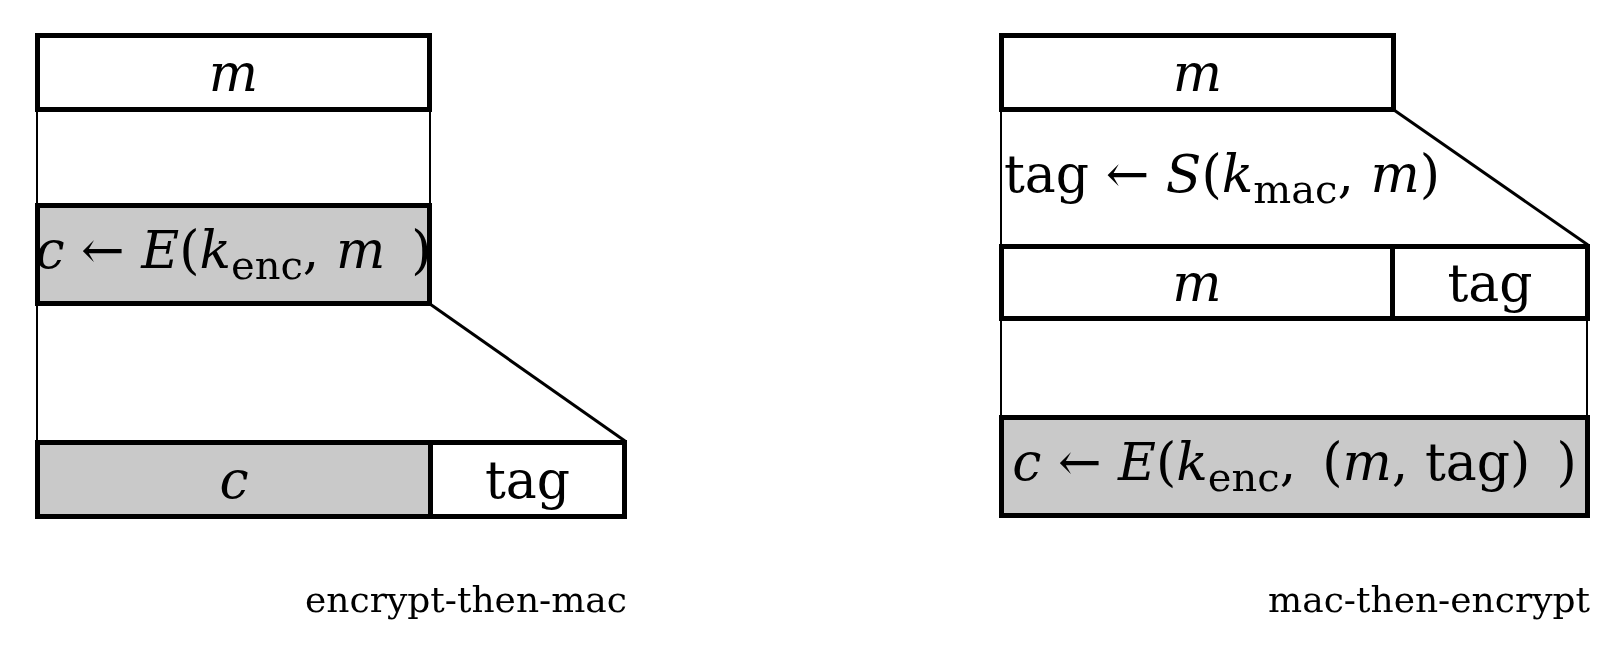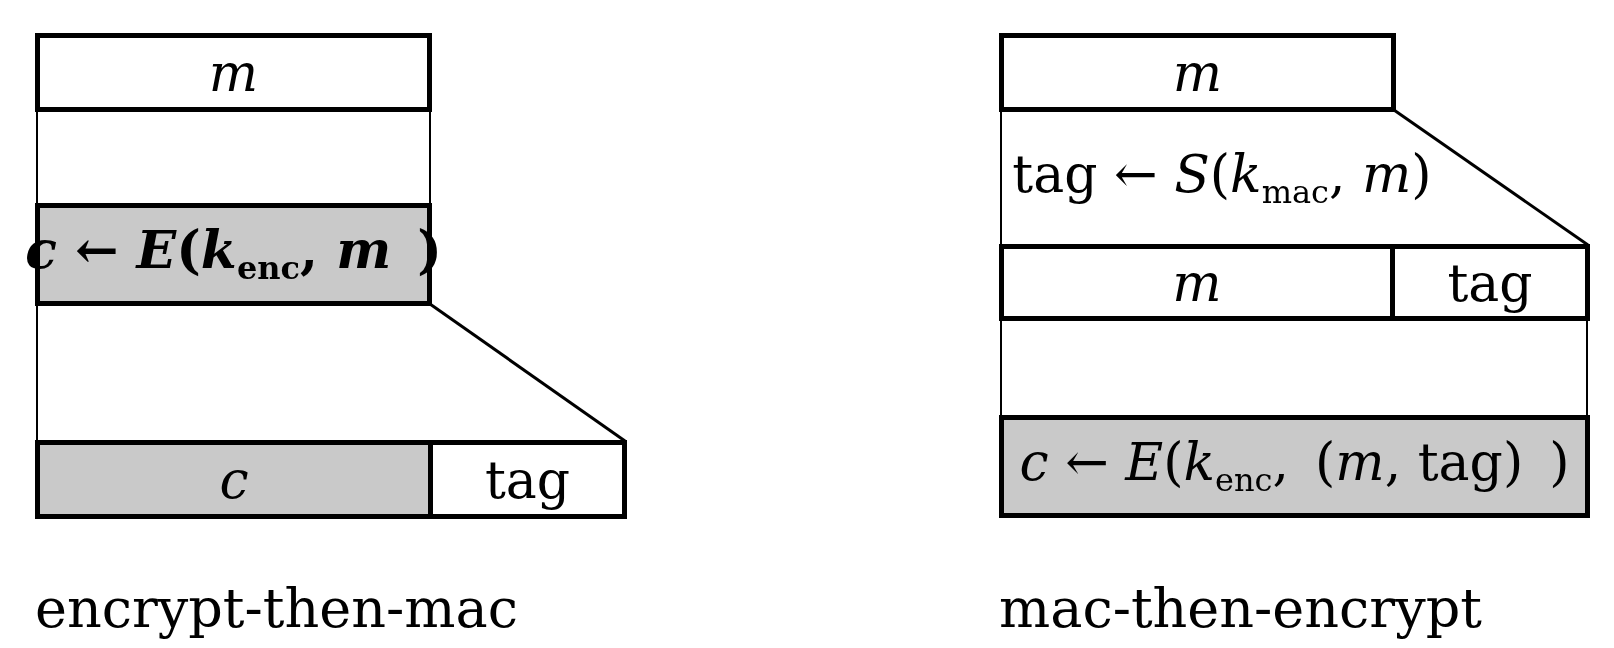--- a/index.html
+++ b/index.html
@@ -13,39 +13,39 @@
     overflow: hidden;
   }
   .abs { position: absolute; box-sizing: border-box; }
   .thickbox { border: 5px solid #000; background: #fff; }
   .graybox  { border: 5px solid #000; background: #c9c9c9; }
   .sideonly { border-left: 2px solid #000; border-right: 2px solid #000; background: #fff; }
   .leftline { border-left: 2px solid #000; }
   .center   { display: flex; align-items: center; justify-content: center; }
   .label    { font-size: 52px; line-height: 1; white-space: nowrap; }
   .formula  { font-size: 52px; line-height: 1; white-space: nowrap; }
-  .formula sub { font-size: 32px; }
+  .formula sub { font-size: 40px; }
   .it { font-style: italic; }
-  .caption { font-size: 54px; text-align: left; line-height: 1; }
+  .caption { font-size: 36px; text-align: right; line-height: 1; }
   .row { display: flex; height: 100%; }
   .cell { display: flex; align-items: center; justify-content: center; }
   svg.overlay { position: absolute; left: 0; top: 0; pointer-events: none; }
 </style>
 </head>
 <body>
 
 <div id="canvas">
 
   <div class="abs thickbox center" style="left:35px; top:33px; width:397px; height:79px;">
     <span class="label it">m</span>
   </div>
 
   <div class="abs sideonly" style="left:36px; top:112px; width:395px; height:93px;"></div>
 
-  <div class="abs graybox center" style="left:35px; top:203px; width:397px; height:103px;font-weight:bold;">
+  <div class="abs graybox center" style="left:35px; top:203px; width:397px; height:103px;">
     <span class="formula"><span class="it">c</span><span> ← </span><span class="it">E</span><span>(</span><span class="it">k</span><sub>enc</sub><span>, </span><span class="it">m</span><span> )</span></span>
   </div>
 
   <div class="abs leftline" style="left:36px; top:306px; width:10px; height:134px;"></div>
 
   <div class="abs thickbox" style="left:35px; top:440px; width:592px; height:79px; background:#fff;">
     <div class="row">
       <div class="cell" style="width:388px; border-right:5px solid #000; background:#c9c9c9;">
         <span class="label it">c</span>
       </div>

